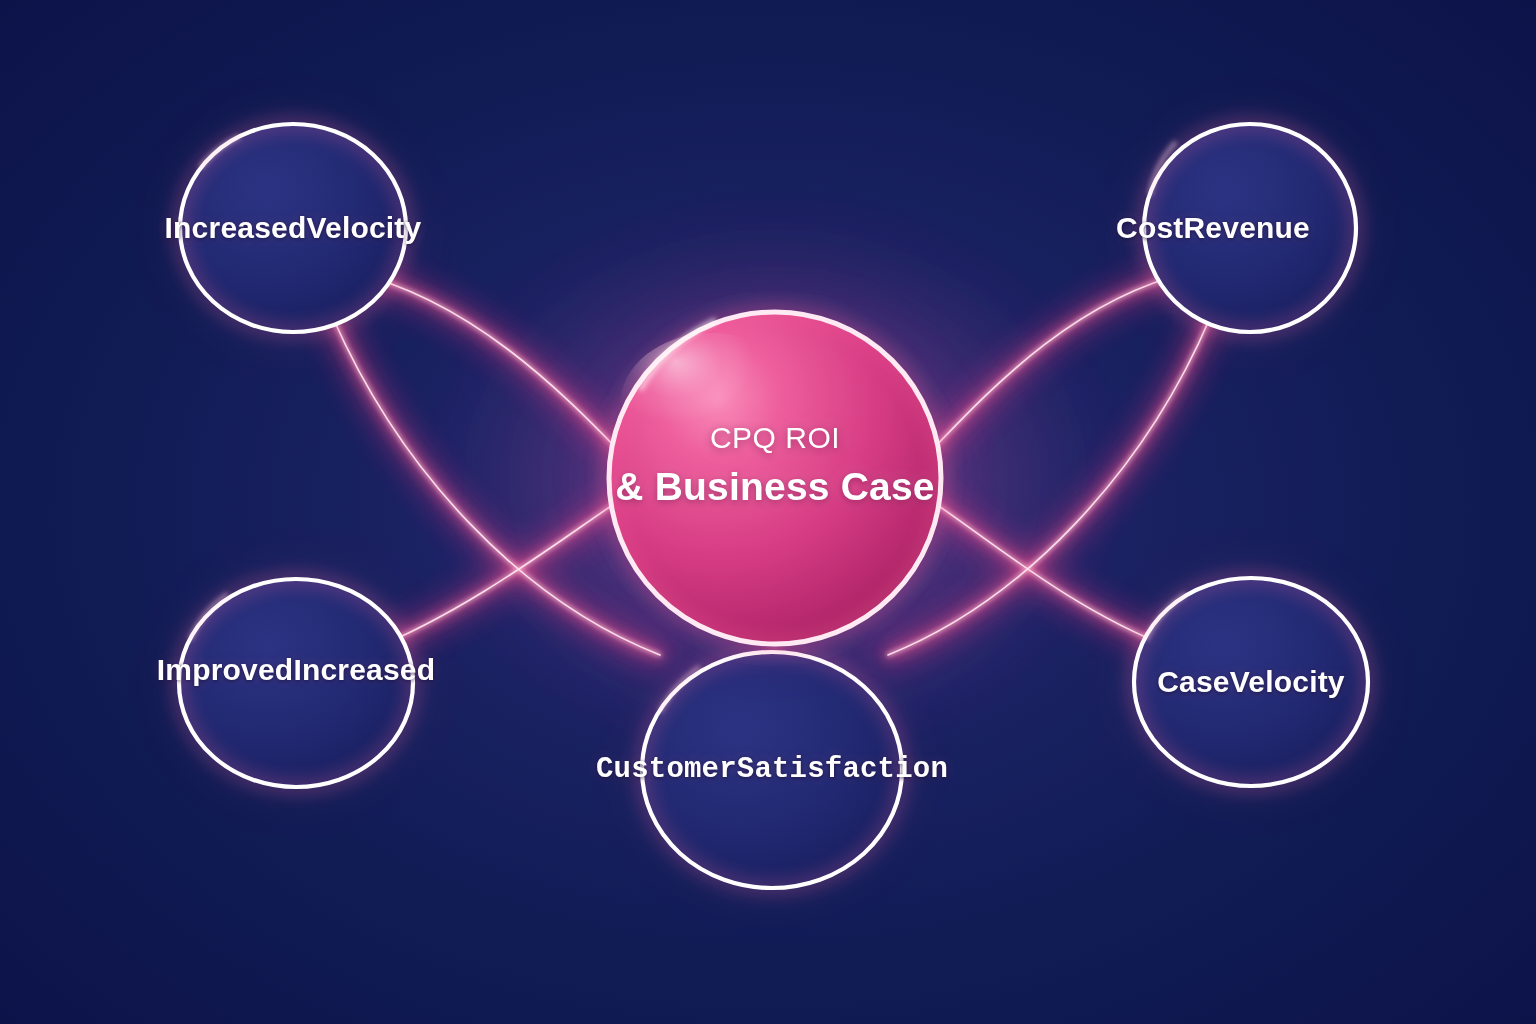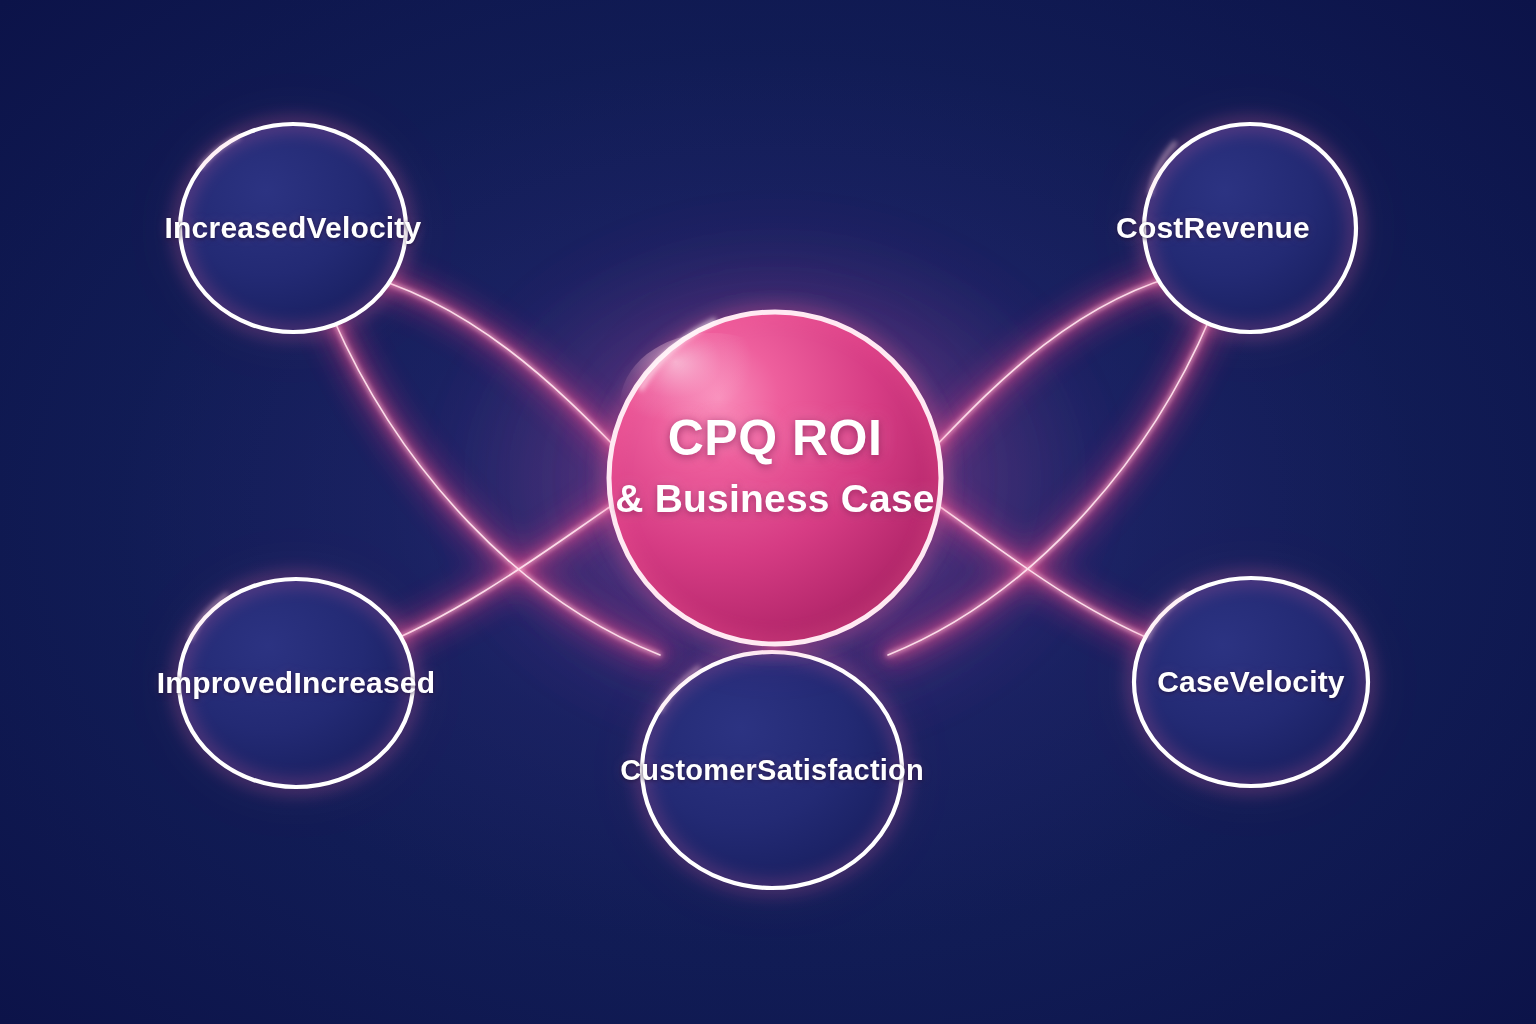--- a/index.html
+++ b/index.html
@@ -38,34 +38,34 @@
     justify-content: center;
     text-align: center;
     color: #ffffff;
     font-weight: bold;
     letter-spacing: 0.2px;
     text-shadow: 0 1px 4px rgba(20,10,50,0.75), 0 0 12px rgba(255,150,200,0.18);
     pointer-events: none;
     line-height: 1.18;
   }
   .node-label.outer { font-size: 30px; }
-  .node-label.outer.wide { font-size: 29px; }
+  .node-label.outer.wide { font-size: 29px; font-family: Liberation Mono, monospace; }
   .center-label {
     position: absolute;
     display: flex;
     flex-direction: column;
     align-items: center;
     justify-content: center;
     text-align: center;
     color: #ffffff;
     pointer-events: none;
   }
   .center-label .title {
-    font-size: 50px;
-    font-weight: bold;
+    font-size: 30px;
+    font-weight: normal;
     letter-spacing: 0.5px;
     text-shadow: 0 2px 8px rgba(120,15,70,0.65), 0 0 18px rgba(255,200,225,0.35);
   }
   .center-label .subtitle {
     font-size: 39px;
     font-weight: bold;
     margin-top: 10px;
     letter-spacing: 0.2px;
     text-shadow: 0 2px 7px rgba(120,15,70,0.6), 0 0 14px rgba(255,200,225,0.3);
   }
@@ -234,21 +234,21 @@
   <div class="node-label outer" style="left:173px; top:178px; width:240px; height:100px;">
     <span>Increased</span>
     <span>Velocity</span>
   </div>
 
   <div class="node-label outer" style="left:1098px; top:178px; width:230px; height:100px;">
     <span>Cost</span>
     <span>Revenue</span>
   </div>
 
-  <div class="node-label outer" style="left:171px; top:633px; width:250px; height:100px;">
+  <div class="node-label outer" style="left:171px; top:620px; width:250px; height:100px;">
     <span>Improved</span>
     <span>Increased</span>
   </div>
 
   <div class="node-label outer" style="left:1126px; top:632px; width:250px; height:100px;">
     <span>Case</span>
     <span>Velocity</span>
   </div>
 
   <div class="node-label outer wide" style="left:642px; top:720px; width:260px; height:100px;">

